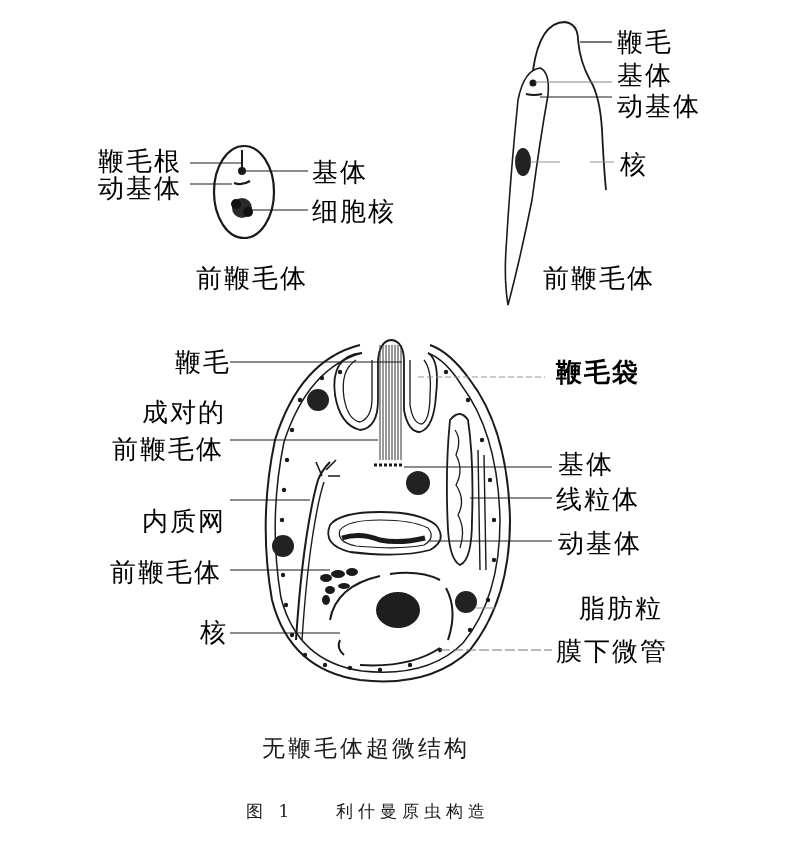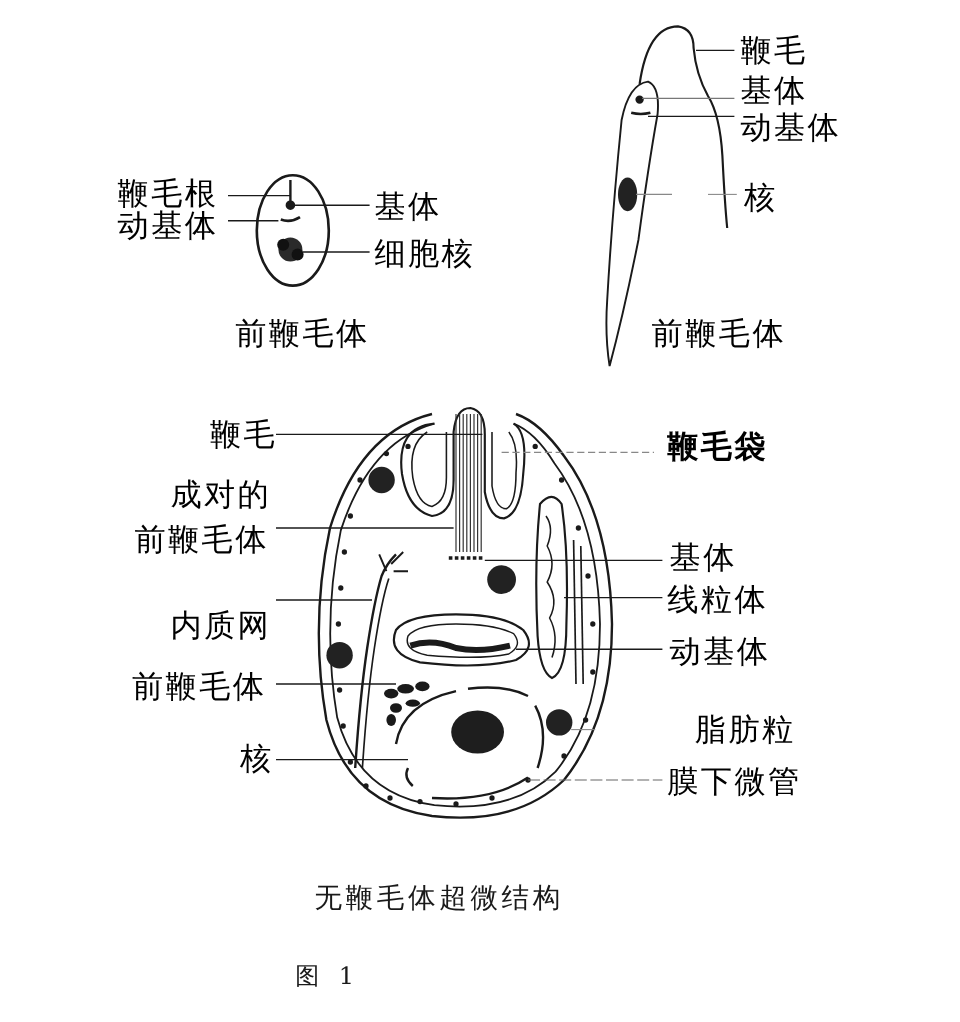--- a/index.html
+++ b/index.html
@@ -2,21 +2,21 @@
 <html><head>
 <meta charset="utf-8">
 <style>
   html, body { margin: 0; padding: 0; background: #ffffff; }
   body { width: 800px; height: 852px; position: relative; overflow: hidden;
          font-family: "DejaVu Sans", sans-serif; color: #1a1a1a; }
   .stage { position: absolute; left: 0; top: 0; width: 800px; height: 852px; }
   .lbl { position: absolute; font-size: 26px; line-height: 24px; white-space: nowrap;
          font-family: Liberation Sans, sans-serif; color: #000000; letter-spacing: 2px; }
   .cap { position: absolute; font-size: 23px; white-space: nowrap; color: #1a1a1a; letter-spacing: 3px; }
-  .fig { position: absolute; font-size: 20px; white-space: nowrap; color: #1a1a1a; letter-spacing: 5px; font-family: "DejaVu Serif", serif; }
+  .fig { position: absolute; font-size: 17px; white-space: nowrap; color: #1a1a1a; letter-spacing: 5px; font-family: "DejaVu Serif", serif; }
   svg { position: absolute; left: 0; top: 0; }
 </style>
 </head>
 <body>
 
 <div class="stage">
 
   <svg width="800" height="852" viewBox="0 0 800 852">
     <g stroke="#1a1a1a" fill="none" stroke-width="2">
 
@@ -171,14 +171,15 @@
 
   <div class="lbl" style="left:556px; top:360px; font-weight:bold;">鞭毛袋</div>
   <div class="lbl" style="left:558px; top:452px;">基体</div>
   <div class="lbl" style="left:556px; top:487px;text-align:right;">线粒体</div>
   <div class="lbl" style="left:558px; top:531px;">动基体</div>
   <div class="lbl" style="left:556px; top:596px;margin-left:23px;">脂肪粒</div>
   <div class="lbl" style="left:556px; top:639px;text-align:center;">膜下微管</div>
 
   <div class="cap" style="left:262px; top:733px;">无鞭毛体超微结构</div>
   <div class="fig" style="left:246px; top:800px;">图 1</div>
+  <div class="fig" style="left:336px; top:800px;">利什曼原虫构造</div>
 
 </div>
 
 </body></html>

